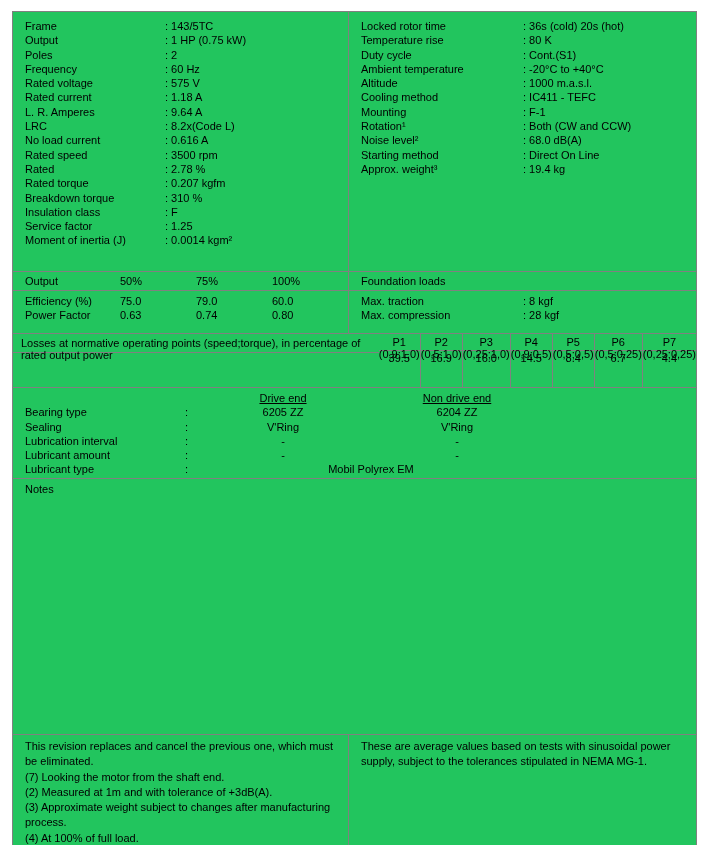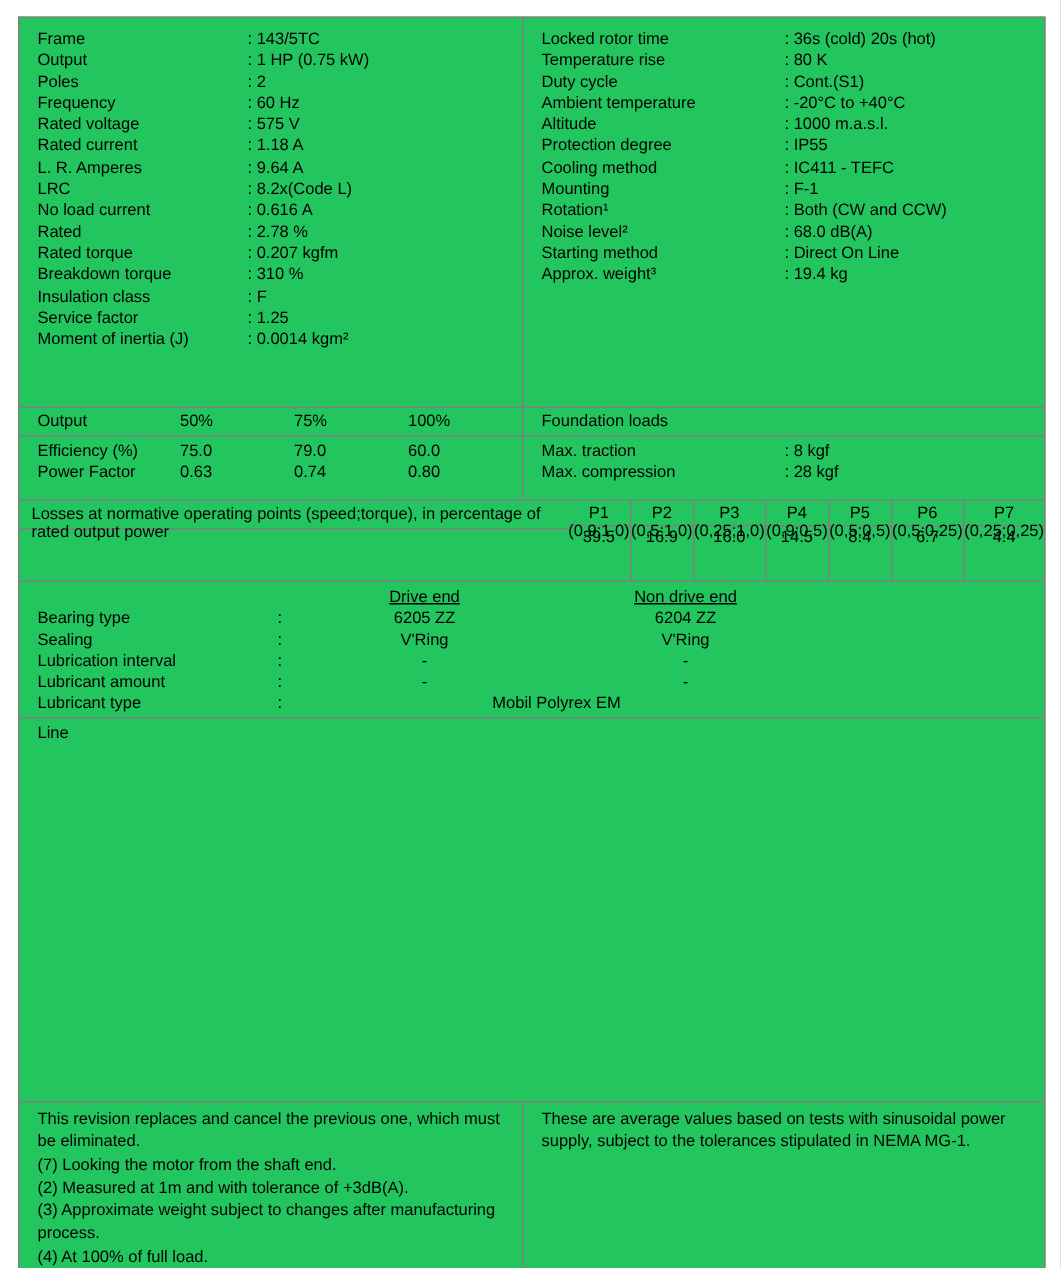--- a/index.html
+++ b/index.html
@@ -72,34 +72,34 @@
     <div class="half-l">
       <div class="spec-row"><span class="spec-label">Frame</span><span class="spec-value">: 143/5TC</span></div>
       <div class="spec-row"><span class="spec-label">Output</span><span class="spec-value">: 1 HP (0.75 kW)</span></div>
       <div class="spec-row"><span class="spec-label">Poles</span><span class="spec-value">: 2</span></div>
       <div class="spec-row"><span class="spec-label">Frequency</span><span class="spec-value">: 60 Hz</span></div>
       <div class="spec-row"><span class="spec-label">Rated voltage</span><span class="spec-value">: 575 V</span></div>
       <div class="spec-row"><span class="spec-label">Rated current</span><span class="spec-value">: 1.18 A</span></div>
       <div class="spec-row"><span class="spec-label">L. R. Amperes</span><span class="spec-value">: 9.64 A</span></div>
       <div class="spec-row"><span class="spec-label">LRC</span><span class="spec-value">: 8.2x(Code L)</span></div>
       <div class="spec-row"><span class="spec-label">No load current</span><span class="spec-value">: 0.616 A</span></div>
+      <div class="spec-row"><span class="spec-label">Rated speed</span><span class="spec-value">: 3500 rpm</span></div>
       <div class="spec-row"><span class="spec-label">Rated</span><span class="spec-value">: 2.78 %</span></div>
       <div class="spec-row"><span class="spec-label">Rated torque</span><span class="spec-value">: 0.207 kgfm</span></div>
       <div class="spec-row"><span class="spec-label">Breakdown torque</span><span class="spec-value">: 310 %</span></div>
       <div class="spec-row"><span class="spec-label">Insulation class</span><span class="spec-value">: F</span></div>
       <div class="spec-row"><span class="spec-label">Service factor</span><span class="spec-value">: 1.25</span></div>
       <div class="spec-row"><span class="spec-label">Moment of inertia (J)</span><span class="spec-value">: 0.0014 kgm²</span></div>
     </div>
     <div class="half-r">
       <div class="spec-row"><span class="spec-label">Locked rotor time</span><span class="spec-value">: 36s (cold) 20s (hot)</span></div>
       <div class="spec-row"><span class="spec-label">Temperature rise</span><span class="spec-value">: 80 K</span></div>
       <div class="spec-row"><span class="spec-label">Duty cycle</span><span class="spec-value">: Cont.(S1)</span></div>
       <div class="spec-row"><span class="spec-label">Ambient temperature</span><span class="spec-value">: -20°C to +40°C</span></div>
       <div class="spec-row"><span class="spec-label">Altitude</span><span class="spec-value">: 1000 m.a.s.l.</span></div>
-      <div class="spec-row"><span class="spec-label">Protection degree</span><span class="spec-value">: IP55</span></div>
       <div class="spec-row"><span class="spec-label">Cooling method</span><span class="spec-value">: IC411 - TEFC</span></div>
       <div class="spec-row"><span class="spec-label">Mounting</span><span class="spec-value">: F-1</span></div>
       <div class="spec-row"><span class="spec-label">Rotation¹</span><span class="spec-value">: Both (CW and CCW)</span></div>
       <div class="spec-row"><span class="spec-label">Noise level²</span><span class="spec-value">: 68.0 dB(A)</span></div>
       <div class="spec-row"><span class="spec-label">Starting method</span><span class="spec-value">: Direct On Line</span></div>
       <div class="spec-row"><span class="spec-label">Approx. weight³</span><span class="spec-value">: 19.4 kg</span></div>
     </div>
   </div>
 
   <div class="sec sec-output split">
@@ -200,21 +200,21 @@
       <span class="brg-nde">-</span>
     </div>
     <div class="brg-row">
       <span class="brg-label">Lubricant type</span>
       <span class="brg-colon">:</span>
       <span class="brg-span">Mobil Polyrex EM</span>
     </div>
   </div>
 
   <div class="sec sec-notes">
-    <div>Line</div>
+    <div>Notes</div>
   </div>
 
   <div class="sec sec-footer split">
     <div class="half-l">
       <div class="ftr-line">This revision replaces and cancel the previous one, which must be eliminated.</div>
       <div class="ftr-line">(7) Looking the motor from the shaft end.</div>
       <div class="ftr-line">(2) Measured at 1m and with tolerance of +3dB(A).</div>
       <div class="ftr-line">(3) Approximate weight subject to changes after manufacturing process.</div>
       <div class="ftr-line">(4) At 100% of full load.</div>
     </div>

